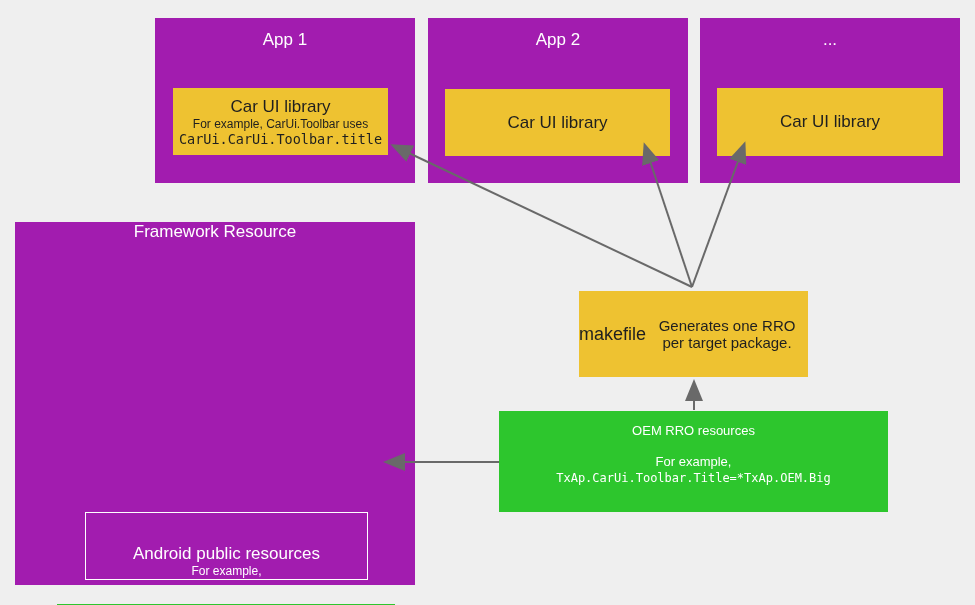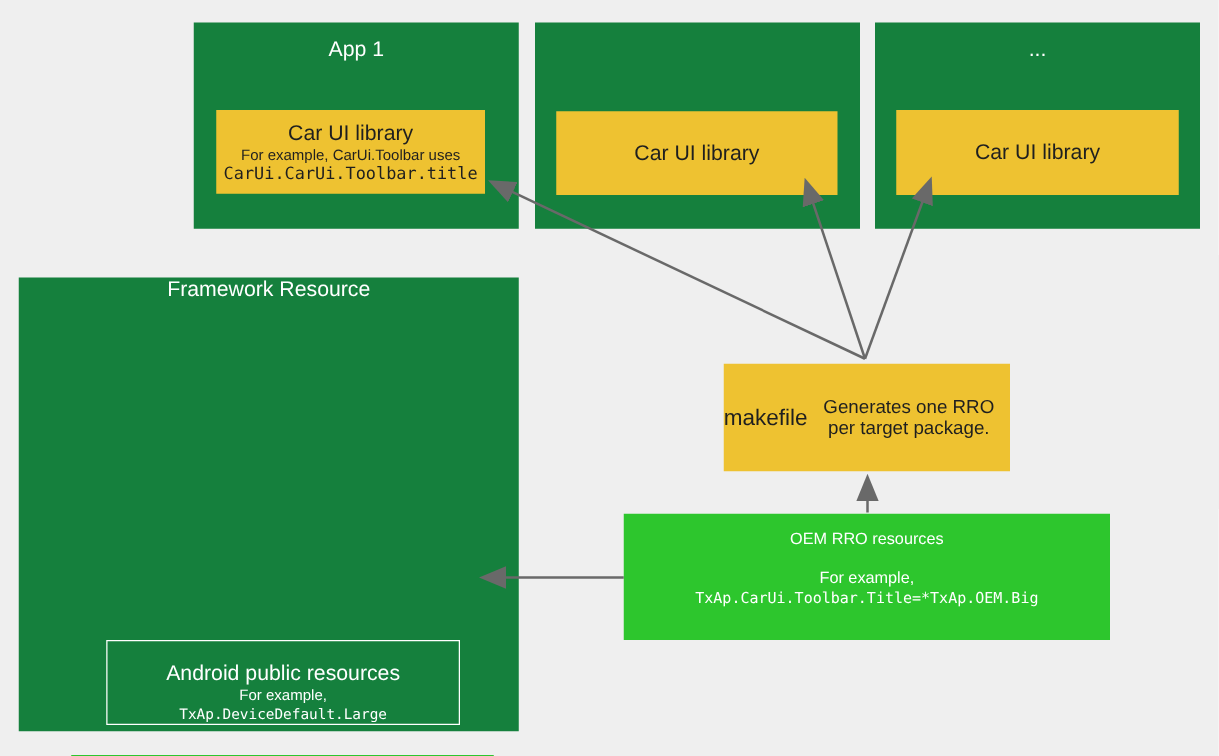--- a/index.html
+++ b/index.html
@@ -2,21 +2,21 @@
 <html><head>
 <meta charset="utf-8">
 <style>
   html,body{margin:0;padding:0;}
   body{font-family:"Liberation Sans",sans-serif;}
   .canvas{
     position:relative;width:975px;height:605px;
     background:#efefef;overflow:hidden;
   }
   .box{position:absolute;box-sizing:border-box;}
-  .blue{background:#15803d;color:#ffffff;}
+  .blue{background:#a21caf;color:#ffffff;}
   .yellow{background:#eec231;color:#1f1f1f;}
   .green{background:#2dc62d;color:#ffffff;}
   .app{width:260px;height:165px;top:18px;}
   .app-title{text-align:center;font-size:17px;padding-top:12px;}
   .lib{
     position:absolute;display:flex;flex-direction:column;
     align-items:center;justify-content:center;text-align:center;
   }
   .lib-title{font-size:17px;}
   .small{font-size:12px;line-height:15px;}
@@ -51,39 +51,39 @@
   <div class="box blue app" style="left:155px;">
     <div class="app-title">App 1</div>
     <div class="box yellow lib" style="left:18px;top:70px;width:215px;height:67px;">
       <div class="lib-title">Car UI library</div>
       <div class="small">For example, CarUi.Toolbar uses</div>
       <div class="small mono" style="font-size:13.5px;">CarUi.CarUi.Toolbar.title</div>
     </div>
   </div>
 
   <div class="box blue app" style="left:428px;">
+    <div class="app-title">App 2</div>
     <div class="box yellow lib" style="left:17px;top:71px;width:225px;height:67px;">
       <div class="lib-title">Car UI library</div>
     </div>
   </div>
 
   <div class="box blue app" style="left:700px;">
     <div class="app-title">...</div>
     <div class="box yellow lib" style="left:17px;top:70px;width:226px;height:68px;">
       <div class="lib-title">Car UI library</div>
     </div>
   </div>
 
   <div class="box blue" style="left:15px;top:222px;width:400px;height:363px;">
     <div class="fw-title">Framework Resource</div>
 
     <div class="box blue android-box">
       <div class="android-title">Android public resources</div>
       <div class="small">For example,</div>
-      <div class="small mono" style="font-size:11.5px;">TxAp.DeviceDefault.Large</div>
     </div>
 
     <div class="box green overlay-box">
       <div class="overlay-title">OEM build-time overlay</div>
 
     </div>
   </div>
 
   <div class="box yellow makefile-box">
     <div class="makefile-title">makefile</div>

